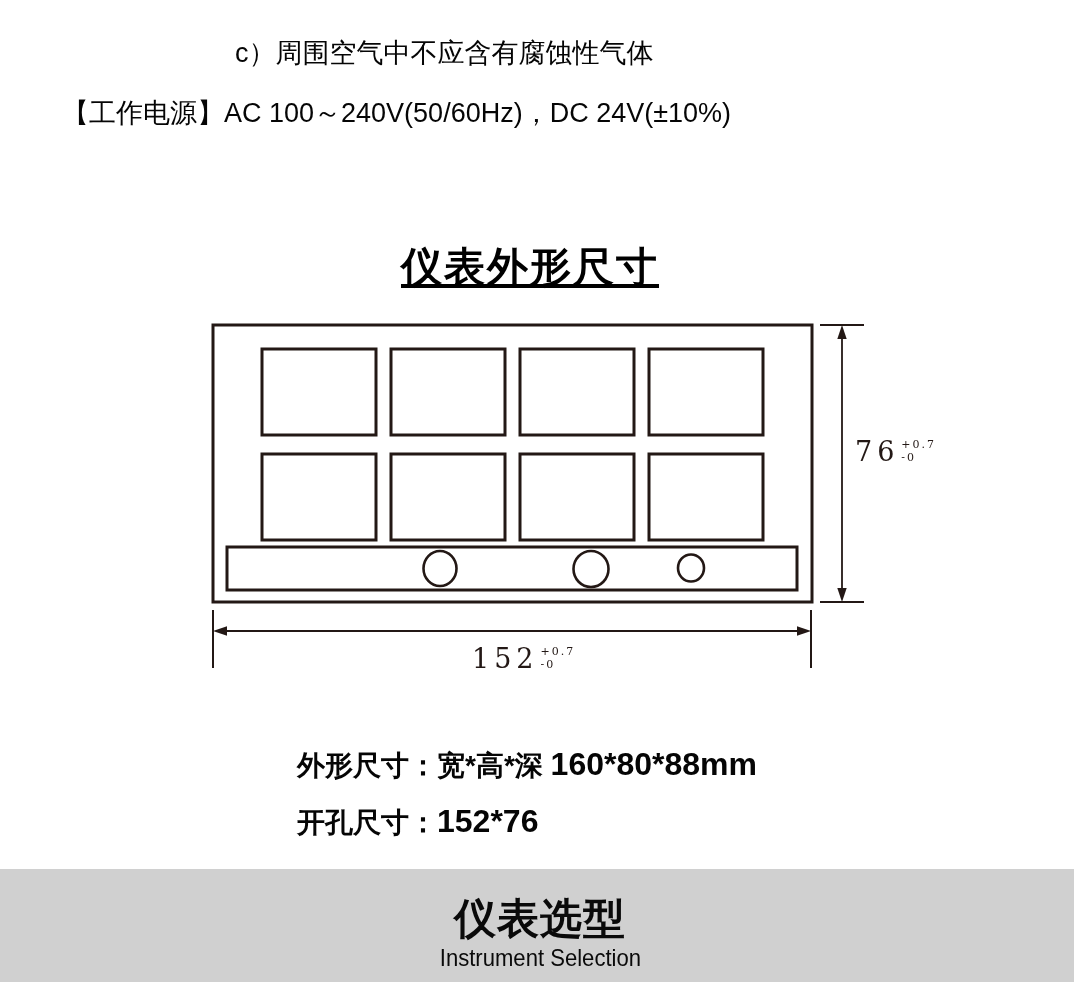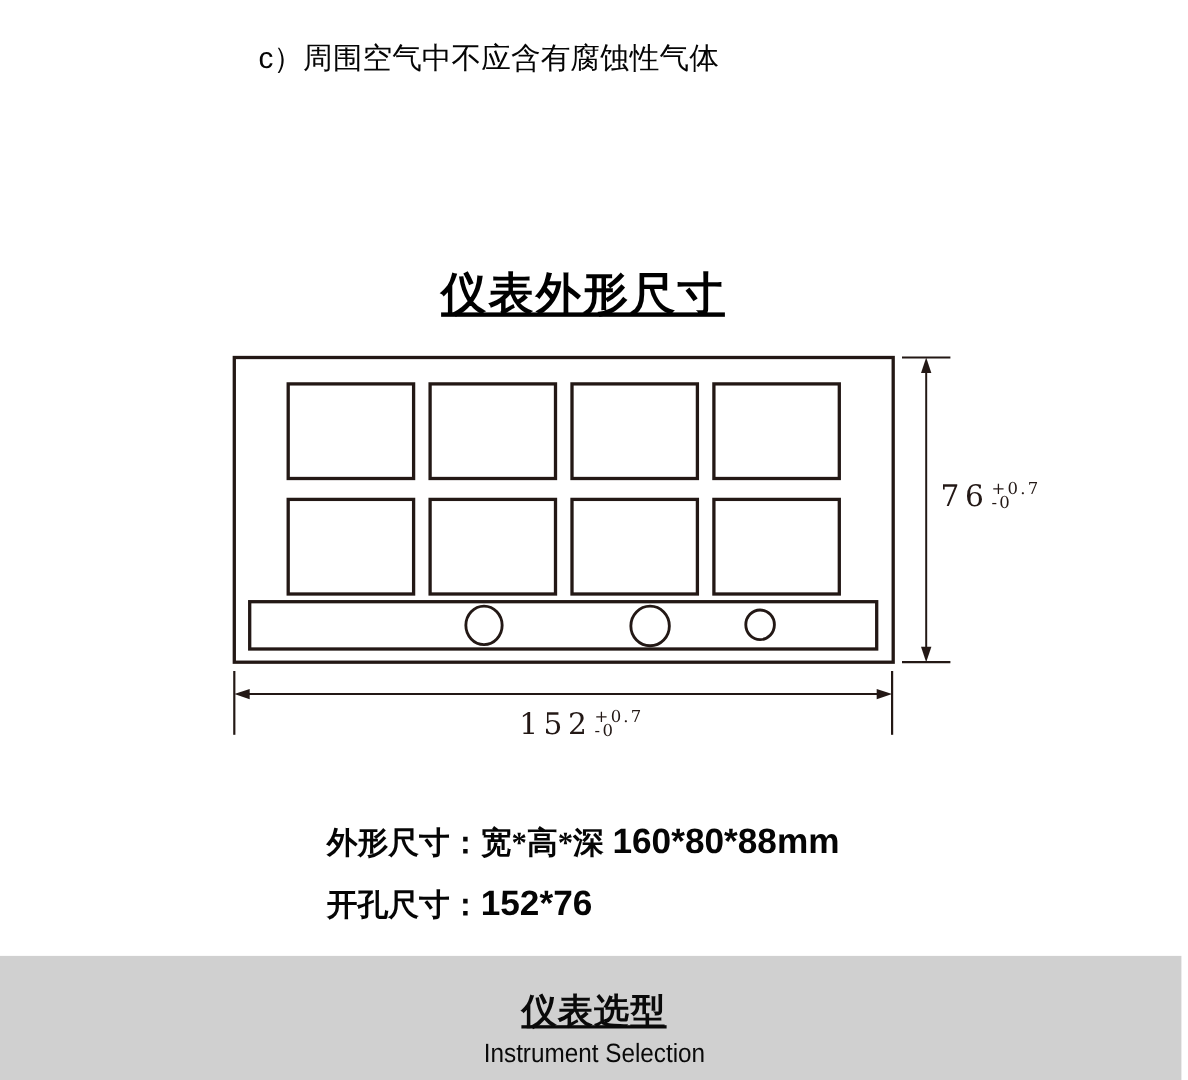--- a/index.html
+++ b/index.html
@@ -31,55 +31,56 @@
 
   
   .dim-text {
     font-family: "DejaVu Serif", "Liberation Serif", serif;
     color: #231815;
     display: flex; align-items: center;
   }
   .dim-num { font-size: 27px; letter-spacing: 5px; }
   .tol {
     display: inline-flex; flex-direction: column; justify-content: center;
-    font-size: 15px; line-height: 13px; letter-spacing: 2px;
+    font-size: 11px; line-height: 13px; letter-spacing: 2px;
     margin-left: 2px; transform: translateY(-1px);
   }
 
   
   .size-line { font-size: 28px; line-height: 32px; color: #050505; white-space: pre; }
-  .size-line .cjk { font-weight: bold; font-family: Liberation Serif, serif; }
+  .size-line .cjk { font-weight: bold; }
   .size-line .num { font-weight: bold; font-size: 32px; }
 
   
   .banner {
     left: 0; top: 841px; width: 1080px; height: 125px;
     background: #d0d0d0;
     display: flex; flex-direction: column; align-items: center; justify-content: center;
   }
   .banner-title {
-    font-size: 32px; font-weight: 600; letter-spacing: 1px;
-    color: #0a0a0a; line-height: 52px; text-decoration: underline;
+    font-size: 42px; font-weight: 600; letter-spacing: 1px;
+    color: #0a0a0a; line-height: 52px;
   }
   .banner-subtitle {
     font-size: 24px; font-weight: 500; color: #0a0a0a;
     letter-spacing: 0px; line-height: 26px;
     transform: scaleX(0.92); transform-origin: center;
   }
 
   svg .ln { stroke: #231815; fill: none; }
   svg .ar { fill: #231815; stroke: none; }
 </style>
 </head>
 <body>
 
 <div class="page">
 
   <div class="abs spec-line" style="left:235px; top:9px;">c）周围空气中不应含有腐蚀性气体</div>
 
+  <div class="abs spec-line" style="left:62px; top:69px;"><span>【工作电源】</span><span class="val">AC 100～240V(50/60Hz)，DC 24V(±10%)</span></div>
 
 
   <div class="abs drawing-title">仪表外形尺寸</div>
 
   <svg class="abs" style="left:0; top:270px;" width="1080" height="410" viewBox="0 0 1080 410">
 
     <rect class="ln" x="213" y="27" width="599" height="277" stroke-width="3"></rect>
 
     <g>
       <rect class="ln" x="262" y="51" width="114" height="86" stroke-width="3"></rect>

